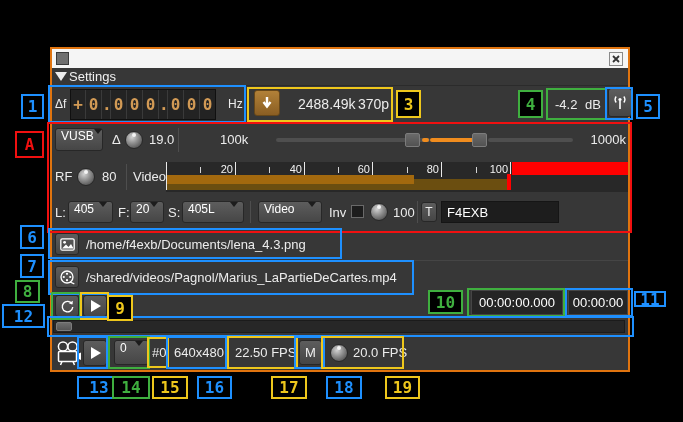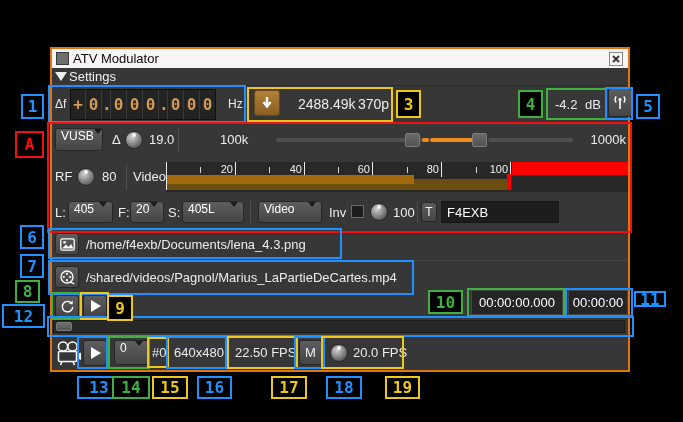--- a/index.html
+++ b/index.html
@@ -60,21 +60,20 @@
        border-left:10px solid #fff;margin-left:2px;}
   svg{display:block;}
 </style>
 </head>
 <body>
 
 <div class="panel">
 
   <div class="abs" style="left:0;top:0;width:576px;height:19px;background:#f5f5f5;display:flex;align-items:center;">
     <div style="width:11px;height:11px;background:#6f6f6f;border:1px solid #3a3a3a;margin-left:4px;"></div>
-    <div style="color:#0a0a0a;font-size:13px;margin-left:4px;">ATV Modulator</div>
     <div style="margin-left:auto;margin-right:5px;width:12px;height:12px;border:1px solid #8a8a8a;
                 display:flex;align-items:center;justify-content:center;">
       <svg width="8" height="8" viewBox="0 0 8 8">
           <path d="M1 1 L7 7 M7 1 L1 7" stroke="#333" stroke-width="1.8"></path>
         </svg>
     </div>
   </div>
 
   <div class="abs" style="left:0;top:19px;width:576px;height:17px;display:flex;align-items:center;border-bottom:1px solid #2b2b2b;">
     <div style="width:0;height:0;border-left:6px solid transparent;border-right:6px solid transparent;

